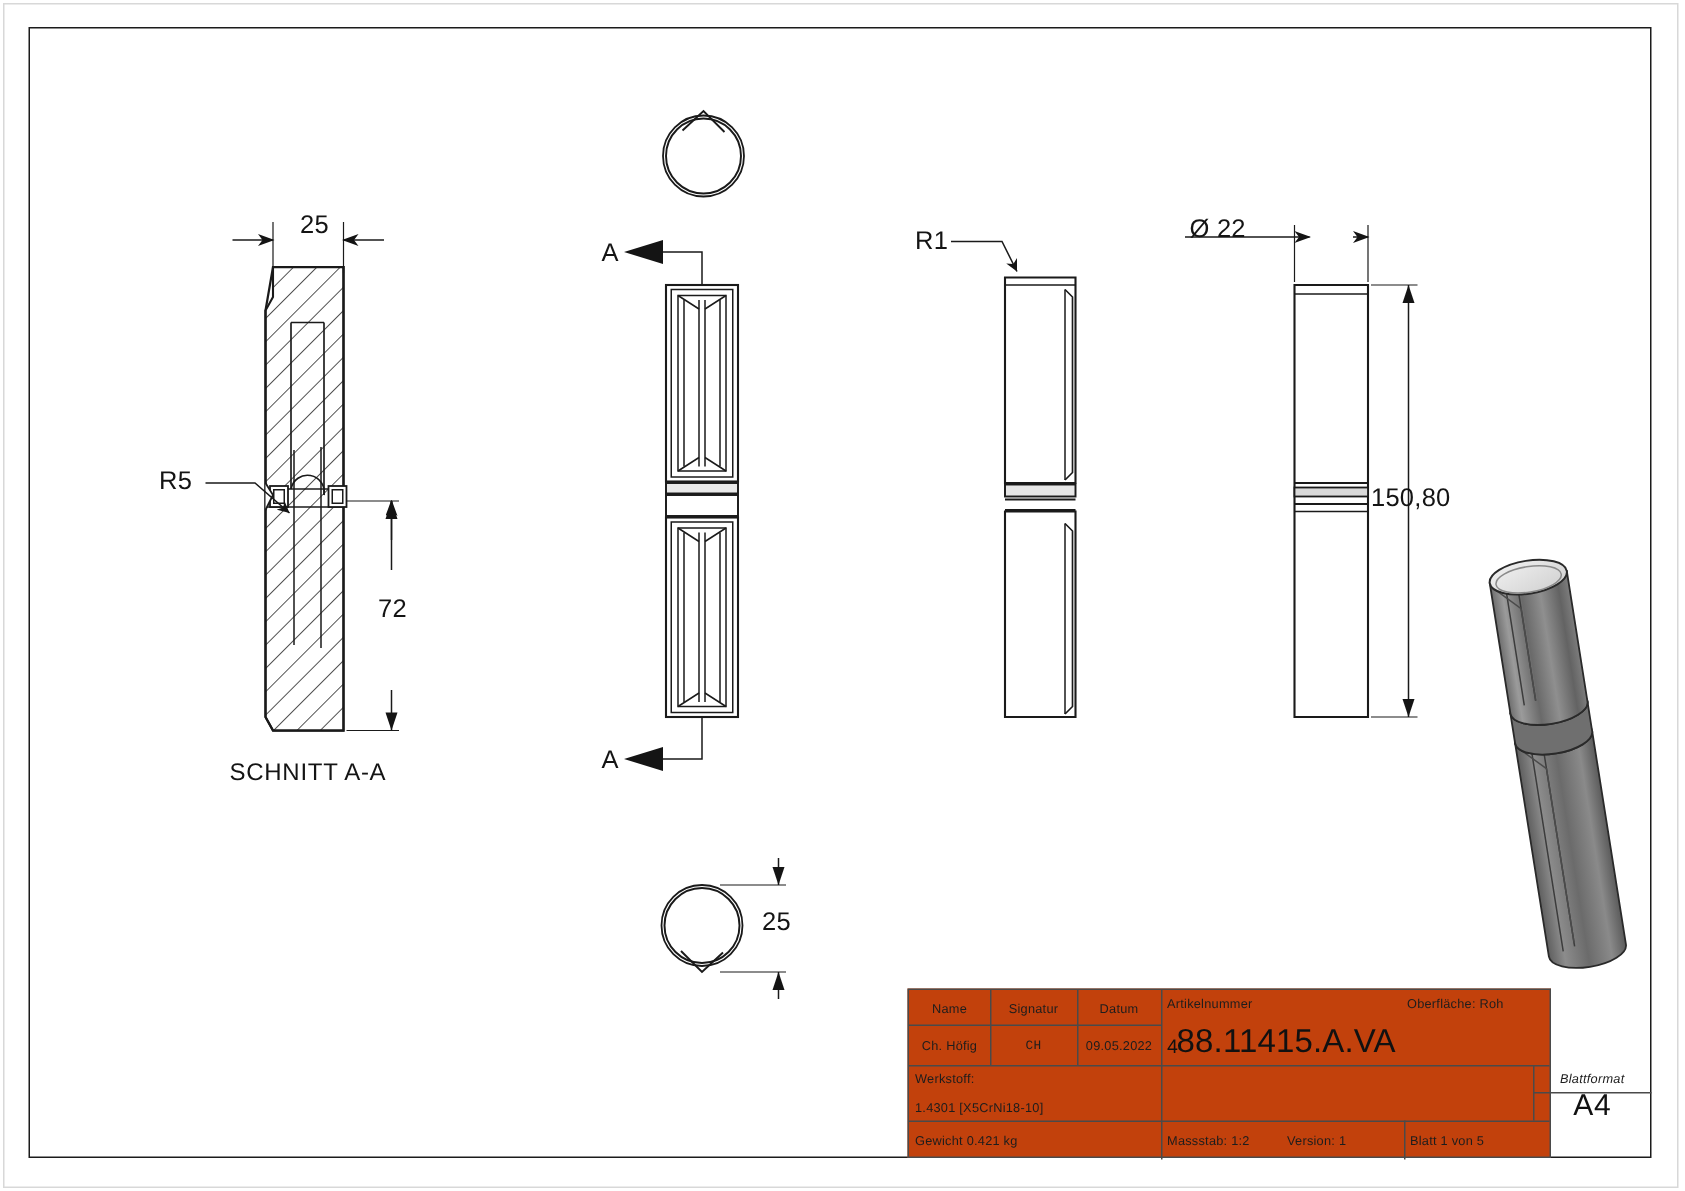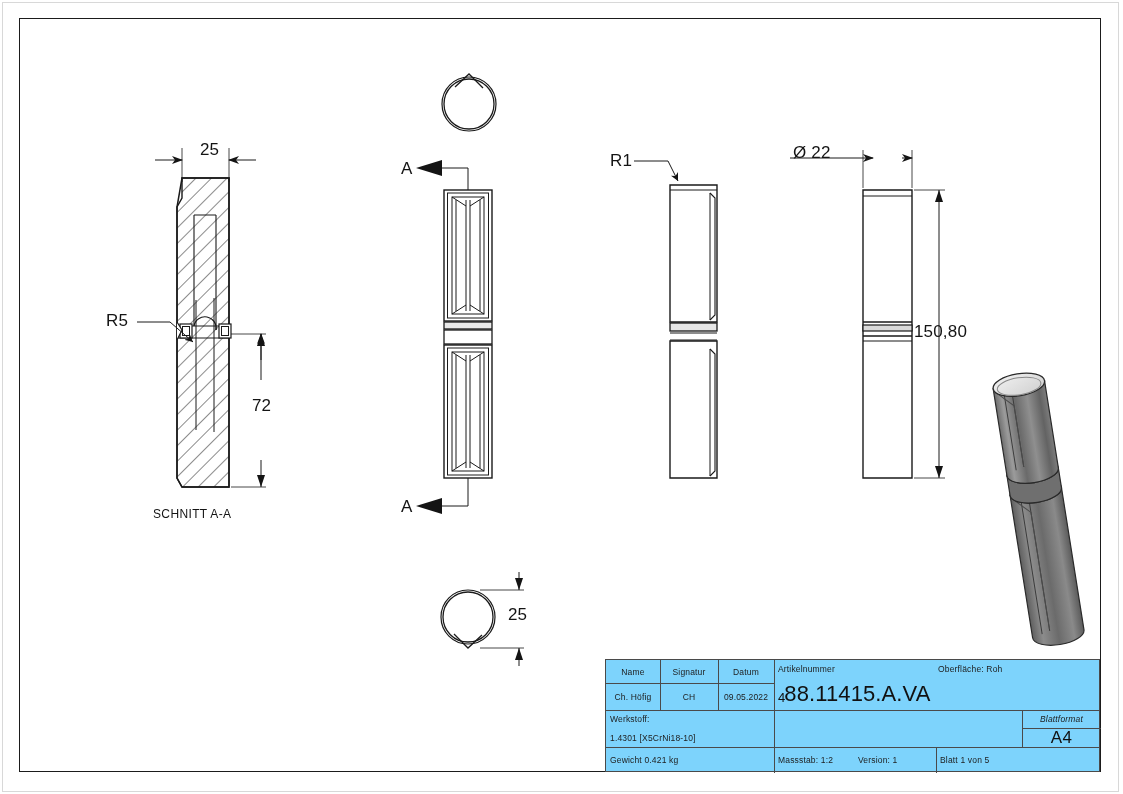--- a/index.html
+++ b/index.html
@@ -45,25 +45,25 @@
     width: 1123px;
     height: 794px;
     pointer-events: none;
   }
 
   
   #title-block {
     position: absolute;
     left: 605px;
     top: 659px;
-    width: 495px;
+    width: 429px;
     height: 113px;
     box-sizing: border-box;
     border: 1.4px solid #4a4a4a;
-    background: #7dd3fc;
+    background: #c2410c;
     font-size: 8.5px;
     color: #1d1d1d;
   }
   .tb-line {
     position: absolute;
     background: #4a4a4a;
   }
   .tb-h { height: 1.2px; left: 0; width: 100%; }
   .tb-v { width: 1.2px; top: 0; height: 100%; }
 
@@ -83,35 +83,35 @@
     letter-spacing: 0.005em;
     color: #111;
   }
   .artnum .lead {
     font-size: 13px;
     position: relative;
     top: 4px;
     margin-right: -1px;
   }
   .a4 {
-    font-size: 17px;
+    font-size: 20px;
     color: #111;
   }
 
   
   .dim {
     position: absolute;
     font-size: 17px;
     color: #141414;
     white-space: nowrap;
     letter-spacing: 0.01em;
   }
   .view-caption {
     position: absolute;
-    font-size: 12px;
+    font-size: 16px;
     color: #141414;
     letter-spacing: 0.03em;
     white-space: nowrap;
   }
   .mark {
     position: absolute;
     font-size: 17px;
     color: #141414;
   }
 </style>
@@ -341,21 +341,21 @@
     <div class="tb-v tb-line" style="left:416px; top:50px; height:37px;"></div>
     <div class="tb-v tb-line" style="left:330px; top:87px; height:26px;"></div>
 
     <div class="cell center" style="left:0; top:0; width:54px; height:23px;">Name</div>
     <div class="cell center" style="left:54px; top:0; width:58px; height:23px;">Signatur</div>
     <div class="cell center" style="left:112px; top:0; width:56px; height:23px;">Datum</div>
     <div class="cell left" style="left:168px; top:0; width:160px; height:18px;">Artikelnummer</div>
     <div class="cell left" style="left:328px; top:0; width:165px; height:18px;">Oberfläche:  Roh</div>
 
     <div class="cell center" style="left:0; top:23px; width:54px; height:27px;">Ch. Höfig</div>
-    <div class="cell center" style="left:54px; top:23px; width:58px; height:27px;">CH</div>
+    <div class="cell center" style="left:54px; top:23px; width:58px; height:27px;font-family:Liberation Mono, monospace;">CH</div>
     <div class="cell center" style="left:112px; top:23px; width:56px; height:27px;">09.05.2022</div>
 
     <div class="cell left artnum" style="left:168px; top:17px; width:250px; height:33px;">
       <span class="lead">4</span>
         <span>88.11415.A.VA</span>
     </div>
 
     <div class="cell left" style="left:0; top:50px; width:168px; height:18px;">Werkstoff:</div>
     <div class="cell left" style="left:0; top:68px; width:168px; height:19px;">1.4301 [X5CrNi18-10]</div>
 

